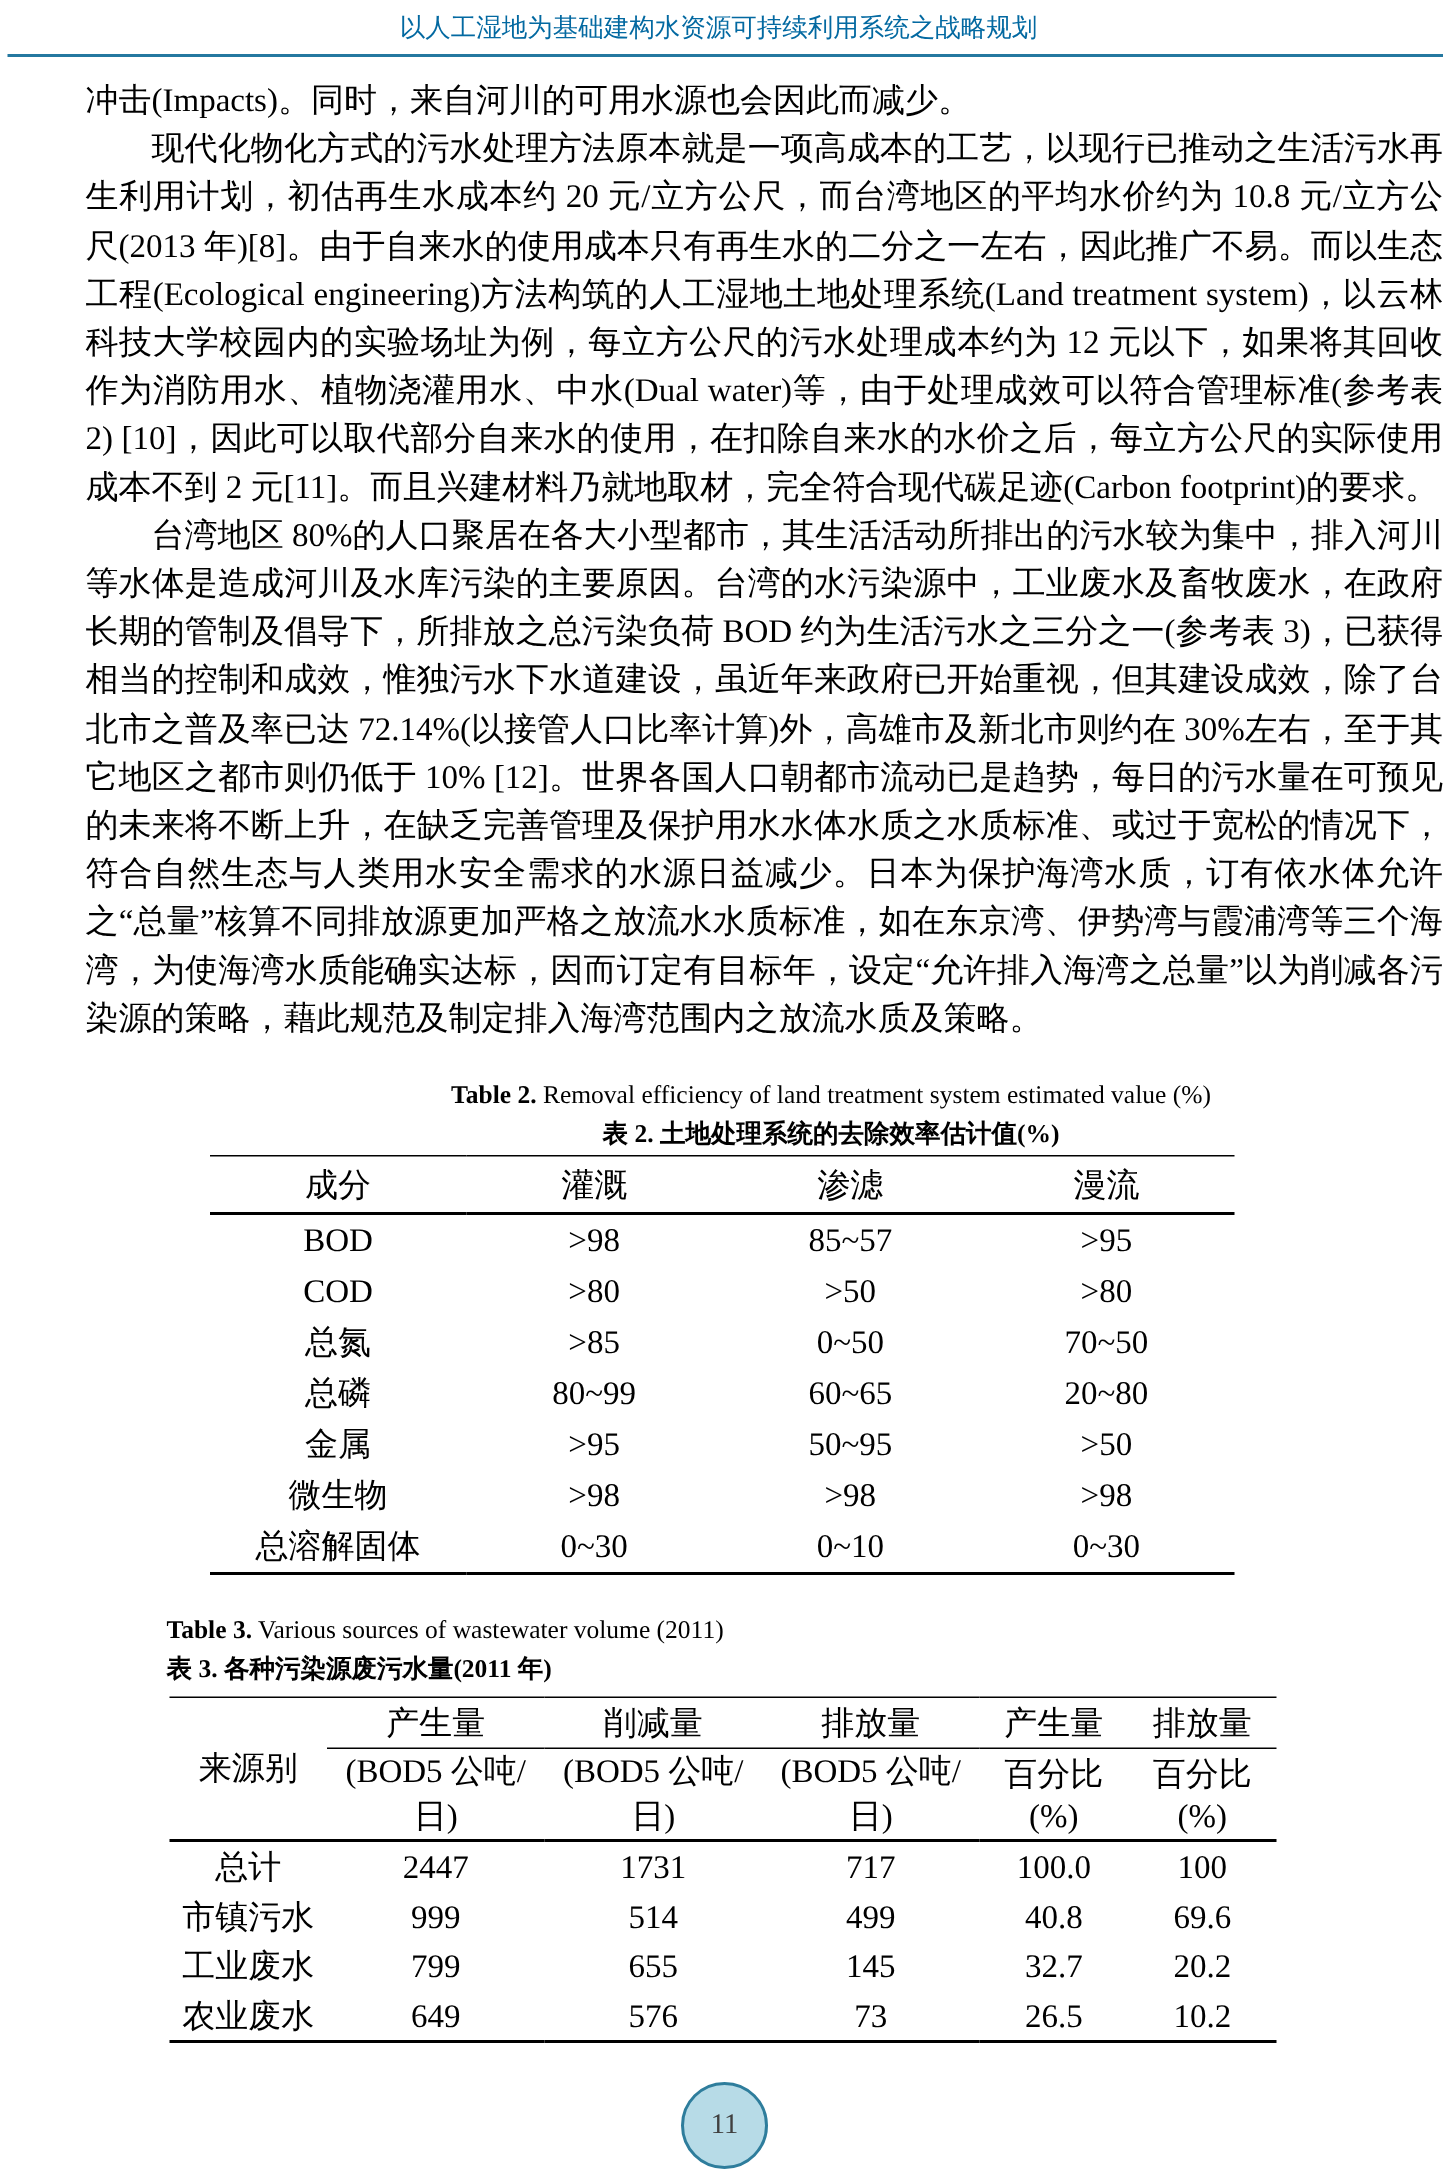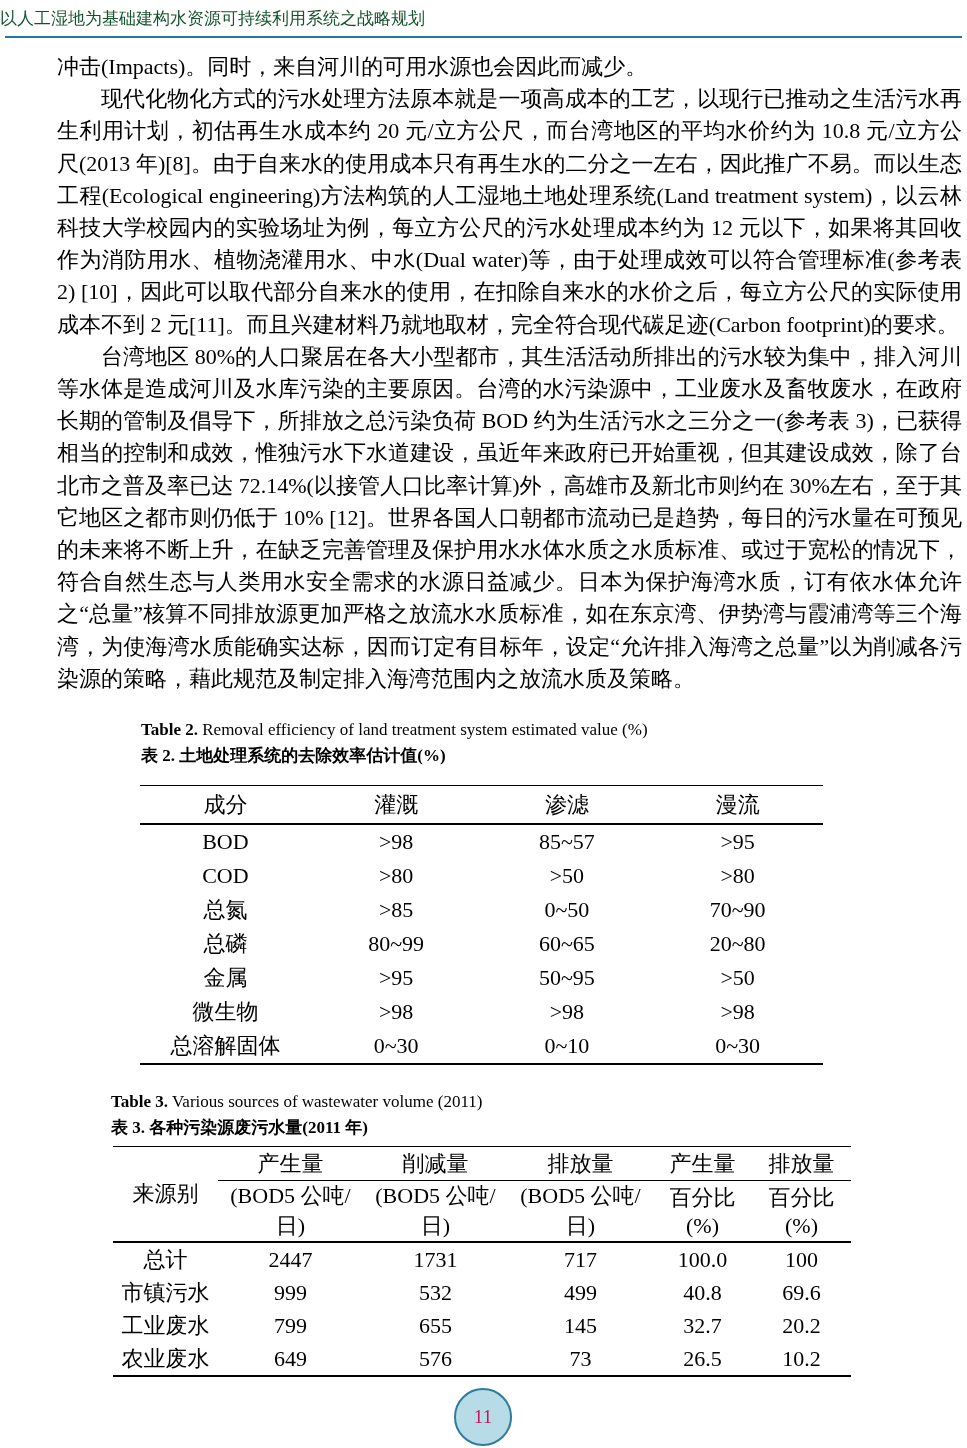--- a/index.html
+++ b/index.html
@@ -7,44 +7,44 @@
     width: 967px; height: 1448px;
     background: #ffffff;
     position: relative;
     overflow: hidden;
     font-family: "Liberation Serif", serif;
     color: #000;
   }
   
   .page-header {
     padding: 7px 9px 0 0;
-    text-align: left;
+    text-align: center;
     font-size: 17px;
     line-height: 24px;
-    color: #14532d;
+    color: #0369a1;
   }
   .header-rule {
     margin: 5px 5px 0 5px;
     border: none;
     border-top: 2.4px solid #2478a0;
     height: 0;
   }
   
   .body-text {
     margin: 13px 5px 0 57px;
     font-size: 22px;
     line-height: 32.2px;
     text-align: justify;
     text-justify: inter-ideograph;
   }
   .body-text p { margin: 0; }
   .body-text p.indent { text-indent: 2em; }
   
   .tbl-caption { font-size: 17px; line-height: 26px; }
-  .cap2 { margin: 22px 0 16px 141px; }
+  .cap2 { margin: 22px 0 1px 141px; text-align: center; }
   .cap3 { margin: 24px 0 5px 111px; }
   .tbl-caption b { font-weight: bold; }
   .tbl-caption .zh { font-weight: 600; }
   .tbl-caption .zh .cap-rest { font-weight: 700; }
   
   table { border-collapse: collapse; font-size: 22px; }
   td { text-align: center; vertical-align: middle; padding: 0 4px; }
   .t2 {
     margin-left: 140px;
     width: 683px;
@@ -73,21 +73,21 @@
   .page-bubble {
     position: absolute;
     left: 454px; top: 1388px;
     width: 58px; height: 58px;
     border-radius: 50%;
     background: #b7dbe7;
     border: 2.6px solid #2e7d9c;
     box-sizing: border-box;
     display: flex; align-items: center; justify-content: center;
     font-size: 19px;
-    color: #be185d;
+    color: #404040;
   }
 </style>
 </head>
 <body>
 
 <div class="page-header">
   <span>以人工湿地为基础建构水资源可持续利用系统之战略规划</span>
 </div>
 <hr class="header-rule">
 
@@ -121,21 +121,21 @@
     <tr>
       <td>COD</td>
       <td>&gt;80</td>
       <td>&gt;50</td>
       <td>&gt;80</td>
     </tr>
     <tr>
       <td>总氮</td>
       <td>&gt;85</td>
       <td>0~50</td>
-      <td>70~90</td>
+      <td>70~50</td>
     </tr>
     <tr>
       <td>总磷</td>
       <td>80~99</td>
       <td>60~65</td>
       <td>20~80</td>
     </tr>
     <tr>
       <td>金属</td>
       <td>&gt;95</td>
@@ -193,21 +193,21 @@
       <td>总计</td>
       <td>2447</td>
       <td>1731</td>
       <td>717</td>
       <td>100.0</td>
       <td>100</td>
     </tr>
     <tr>
       <td>市镇污水</td>
       <td>999</td>
-      <td>532</td>
+      <td>514</td>
       <td>499</td>
       <td>40.8</td>
       <td>69.6</td>
     </tr>
     <tr>
       <td>工业废水</td>
       <td>799</td>
       <td>655</td>
       <td>145</td>
       <td>32.7</td>

